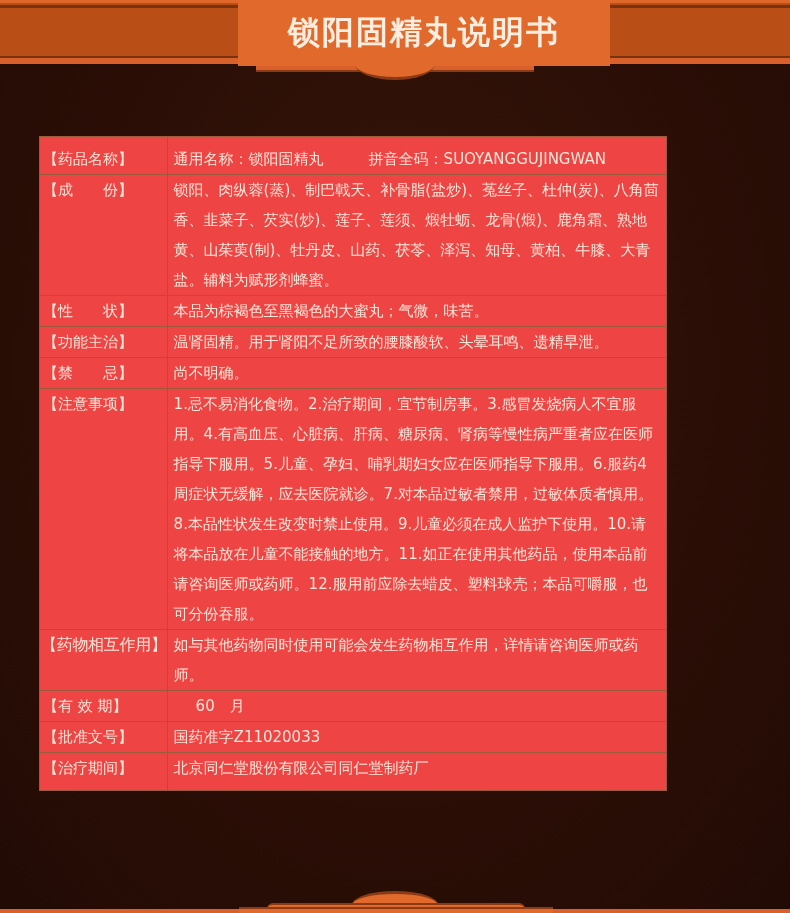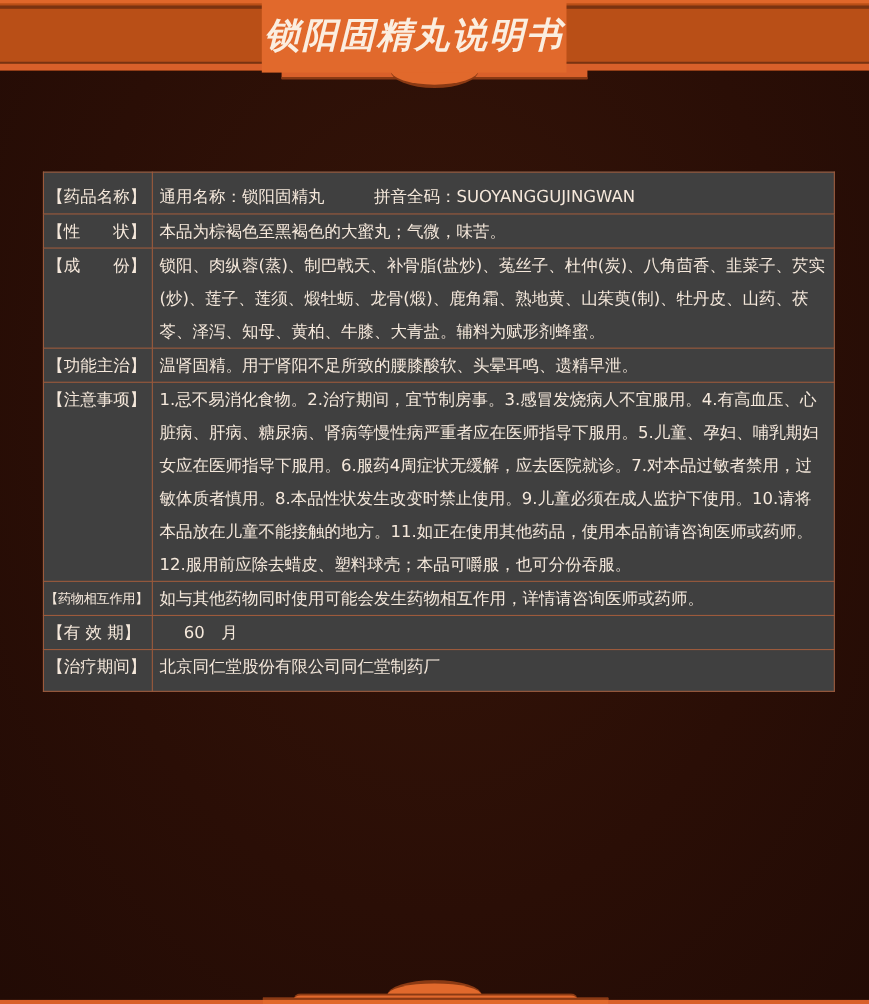--- a/index.html
+++ b/index.html
@@ -18,60 +18,59 @@
     border-top: 3px solid #e0672a;
   }
   .top-band::before {
     content: ""; position: absolute; left: 0; right: 0; top: 2px; height: 3px; background: #7a3311;
   }
   .top-band::after {
     content: ""; position: absolute; left: 0; right: 0; bottom: 0; height: 6px;
     background: #d9602a; border-top: 2px solid #7a3311;
   }
   .title-plate {
-    position: absolute; left: 238px; top: 0; width: 277px; height: 66px;
+    position: absolute; left: 238px; top: 0; width: 372px; height: 66px;
     background: #e1692c;
     display: flex; align-items: center; justify-content: center;
     z-index: 2;
-    font-style: italic;
   }
   .title-plate-bottom {
     position: absolute; left: 256px; top: 62px; width: 278px; height: 10px;
     background: #d9602a; border-bottom: 2px solid #8a3a14;
     z-index: 1;
   }
   .title-arch {
     position: absolute; left: 355px; top: 64px; width: 80px; height: 16px;
     background: #e1692c; border-radius: 0 0 50% 50% / 0 0 100% 100%;
     border-bottom: 3px solid #8a3a14;
     z-index: 1;
   }
   .title-text {
     font-family: "DejaVu Serif", "Liberation Serif", serif;
     font-size: 32px; font-weight: bold; color: #fbeee0;
     letter-spacing: 2px;
   }
   
   .spec-table {
-    position: absolute; left: 39px; top: 156px; width: 720px;
+    position: absolute; left: 39px; top: 136px; width: 628px;
     border-collapse: collapse;
-    background: #404040;
+    background: #ef4444;
     font-size: 15px;
   }
   .spec-table td {
     border: 1px solid #9c5a3c;
     vertical-align: top;
     line-height: 30px;
   }
   .spec-table td.label {
     width: 99px; padding: 0 0 0 3px; white-space: nowrap;
     color: #f5e8db;
     font-size: 15px;
   }
-  .spec-table td.label.small { font-size: 12px; letter-spacing: -0.3px; padding-left: 1px; }
+  .spec-table td.label.small { font-size: 16px; letter-spacing: -0.3px; padding-left: 1px; }
   .spec-table td.value {
     padding: 0 6px 0 6px;
     color: #f5e8db;
     margin-left: 16px;
   }
   .row-first td { padding-top: 7px !important; line-height: 30px; }
   
   .bottom-band {
     position: absolute; left: 0; bottom: 0; width: 790px; height: 4px; background: #d9602a;
   }
@@ -99,44 +98,52 @@
   <span class="title-text">锁阳固精丸说明书</span>
 </div>
 
 <table class="spec-table">
   <tbody>
     <tr class="row-first">
       <td class="label">【药品名称】</td>
       <td class="value" style="white-space:pre;">通用名称：锁阳固精丸　　　拼音全码：SUOYANGGUJINGWAN</td>
     </tr>
     <tr>
+      <td class="label">【成　　份】</td>
+      <td class="value">锁阳、肉纵蓉(蒸)、制巴戟天、补骨脂(盐炒)、菟丝子、杜仲(炭)、八角茴香、韭菜子、芡实(炒)、莲子、莲须、煅牡蛎、龙骨(煅)、鹿角霜、熟地黄、山茱萸(制)、牡丹皮、山药、茯苓、泽泻、知母、黄柏、牛膝、大青盐。辅料为赋形剂蜂蜜。</td>
+    </tr>
+    <tr>
       <td class="label">【性　　状】</td>
       <td class="value">本品为棕褐色至黑褐色的大蜜丸；气微，味苦。</td>
     </tr>
     <tr>
-      <td class="label">【成　　份】</td>
-      <td class="value">锁阳、肉纵蓉(蒸)、制巴戟天、补骨脂(盐炒)、菟丝子、杜仲(炭)、八角茴香、韭菜子、芡实(炒)、莲子、莲须、煅牡蛎、龙骨(煅)、鹿角霜、熟地黄、山茱萸(制)、牡丹皮、山药、茯苓、泽泻、知母、黄柏、牛膝、大青盐。辅料为赋形剂蜂蜜。</td>
+      <td class="label">【功能主治】</td>
+      <td class="value">温肾固精。用于肾阳不足所致的腰膝酸软、头晕耳鸣、遗精早泄。</td>
     </tr>
     <tr>
-      <td class="label">【功能主治】</td>
-      <td class="value">温肾固精。用于肾阳不足所致的腰膝酸软、头晕耳鸣、遗精早泄。</td>
+      <td class="label">【禁　　忌】</td>
+      <td class="value">尚不明确。</td>
     </tr>
     <tr>
       <td class="label">【注意事项】</td>
       <td class="value">1.忌不易消化食物。2.治疗期间，宜节制房事。3.感冒发烧病人不宜服用。4.有高血压、心脏病、肝病、糖尿病、肾病等慢性病严重者应在医师指导下服用。5.儿童、孕妇、哺乳期妇女应在医师指导下服用。6.服药4周症状无缓解，应去医院就诊。7.对本品过敏者禁用，过敏体质者慎用。8.本品性状发生改变时禁止使用。9.儿童必须在成人监护下使用。10.请将本品放在儿童不能接触的地方。11.如正在使用其他药品，使用本品前请咨询医师或药师。12.服用前应除去蜡皮、塑料球壳；本品可嚼服，也可分份吞服。</td>
     </tr>
     <tr>
       <td class="label small">【药物相互作用】</td>
       <td class="value">如与其他药物同时使用可能会发生药物相互作用，详情请咨询医师或药师。</td>
     </tr>
     <tr>
       <td class="label">【有 效 期】</td>
       <td class="value" style="white-space:pre;padding-left:28px;">60　月</td>
     </tr>
     <tr>
+      <td class="label">【批准文号】</td>
+      <td class="value">国药准字Z11020033</td>
+    </tr>
+    <tr>
       <td class="label" style="padding-bottom:7px;">【治疗期间】</td>
       <td class="value" style="padding-bottom:7px;">北京同仁堂股份有限公司同仁堂制药厂</td>
     </tr>
   </tbody>
 </table>
 
 <div class="bottom-arch"></div>
 <div class="bottom-plate2"></div>
 <div class="bottom-band"></div>
 <div class="bottom-plate"></div>

